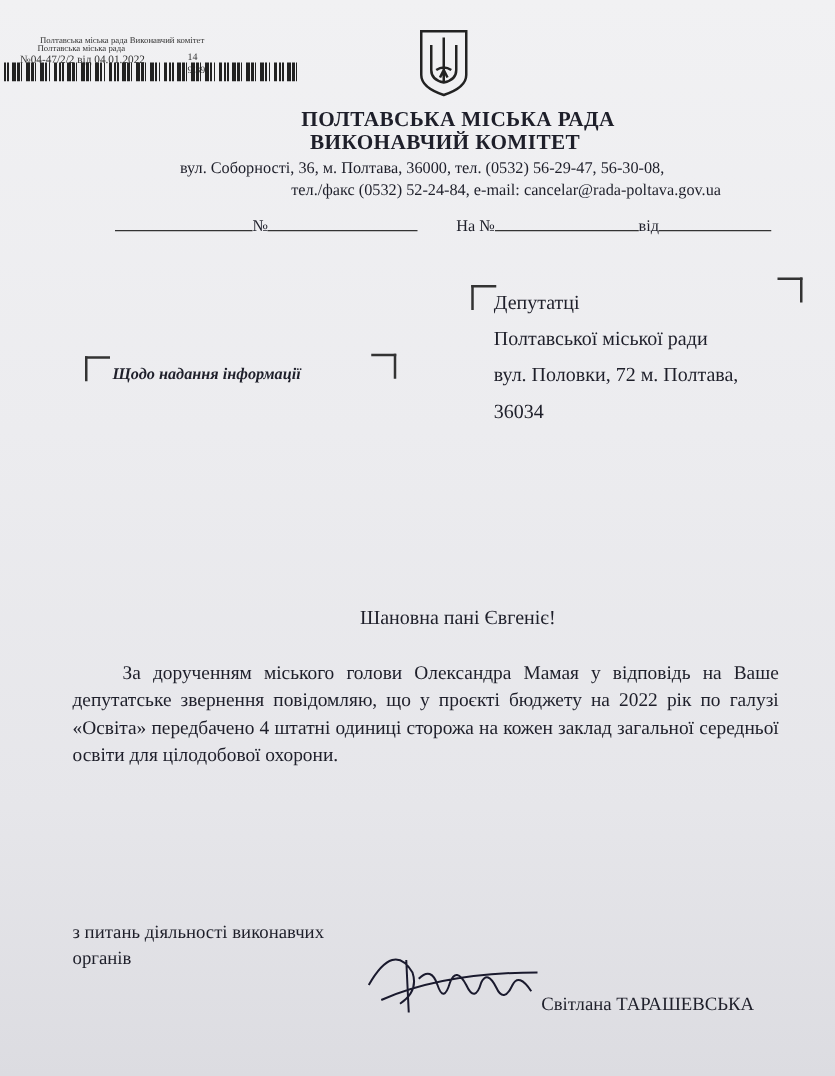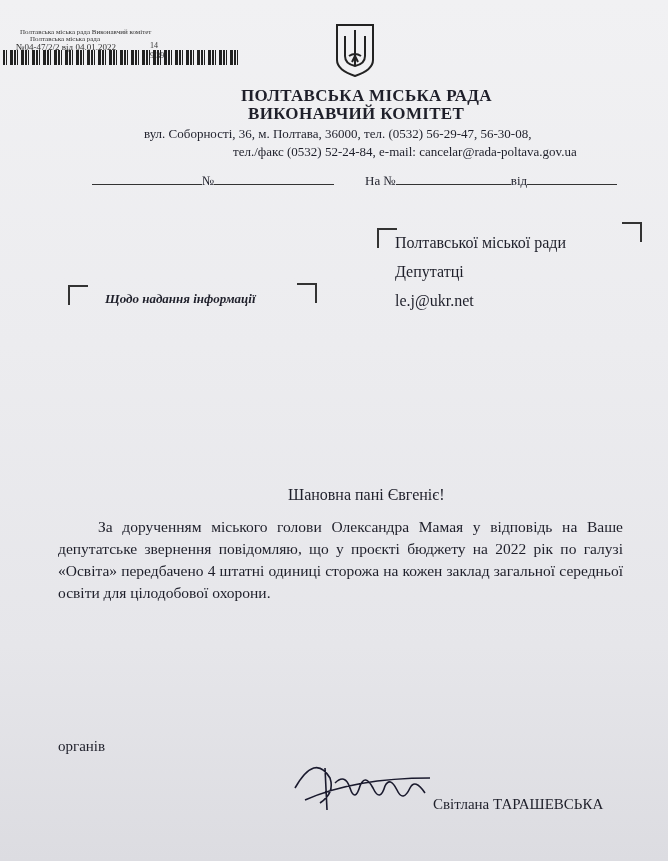--- a/index.html
+++ b/index.html
@@ -26,21 +26,21 @@
     .recipient { font-size: 16px; line-height: 29px; white-space: nowrap; }
     .subject { font-size: 13px; font-style: italic; font-weight: bold; white-space: nowrap; }
     .greeting { font-size: 16px; white-space: nowrap; }
     .body-text { font-size: 15.5px; line-height: 22px; text-align: justify; width: 565px; }
     .body-text p { margin: 0; }
     .sig { font-size: 15px; line-height: 21px; white-space: nowrap; }
   </style>
 </head>
 <body>
 
-<div class="abs stamp-text" style="left:20px; top:28px;">Полтавська міська рада  Виконавчий комітет</div>
+<div class="abs stamp-text" style="left:32px; top:28px;">Полтавська міська рада  Виконавчий комітет</div>
 <div class="abs stamp-text" style="left:30px; top:35px;">Полтавська міська рада</div>
 <div class="abs stamp-text num" style="left:16px; top:42px;">№04-47/2/2 від 04.01.2022</div>
 <div class="abs stamp-side" style="left:150px; top:41px;">14</div>
 <div class="abs stamp-side" style="left:150px; top:51px;">9:39:</div>
 <div class="abs barcode"></div>
 
 <div class="abs" style="left:334px; top:22px; width:42px; height:56px;">
   <svg width="42" height="56" viewBox="0 0 42 56">
     <path d="M3 3 H39 V38 Q39 48 21 54 Q3 48 3 38 Z" fill="none" stroke="#222" stroke-width="2"></path>
     <path d="M21 8 V44 M11 14 V34 Q11 42 21 44 Q31 42 31 34 V14 M15 34 Q21 30 27 34 M21 34 L18 40 M21 34 L24 40" fill="none" stroke="#222" stroke-width="2"></path>
@@ -56,36 +56,38 @@
   <span class="under" style="width:110px;"></span><span>№</span><span class="under" style="width:120px;"></span>
 </div>
 <div class="abs refline" style="left:365px; top:172px;">
   <span>На №</span><span class="under" style="width:115px;"></span><span>від</span><span class="under" style="width:90px;"></span>
 </div>
 
 <div class="abs corner" style="left:377px; top:228px; border-top-width:2px; border-left-width:2px;"></div>
 <div class="abs corner" style="left:622px; top:222px; border-top-width:2px; border-right-width:2px;"></div>
 
 <div class="abs recipient" style="left:395px; top:228px;">
+  <div>Депутатці</div>
   <div>Полтавської міської ради</div>
-  <div>Депутатці</div>
-  <div>le.j@ukr.net</div>
+  <div>вул. Половки, 72 м. Полтава,</div>
+  <div>36034</div>
 </div>
 
 <div class="abs corner" style="left:68px; top:285px; border-top-width:2px; border-left-width:2px;"></div>
 <div class="abs corner" style="left:297px; top:283px; border-top-width:2px; border-right-width:2px;"></div>
-<div class="abs subject" style="left:105px; top:291px;font-style:italic;">Щодо надання інформації</div>
+<div class="abs subject" style="left:90px; top:291px;font-style:italic;">Щодо надання інформації</div>
 
 <div class="abs greeting" style="left:288px; top:486px;">Шановна пані Євгеніє!</div>
 
 <div class="abs body-text" style="left:58px; top:516px;">
-  <p style="text-indent:40px;">За дорученням міського голови Олександра Мамая у відповідь на Ваше депутатське звернення повідомляю, що у проєкті бюджету на 2022 рік по галузі «Освіта» передбачено 4 штатні одиниці сторожа на кожен заклад загальної середньої освіти для цілодобової охорони.</p>
+  <p style="text-indent:40px;margin-top:12px;">За дорученням міського голови Олександра Мамая у відповідь на Ваше депутатське звернення повідомляю, що у проєкті бюджету на 2022 рік по галузі «Освіта» передбачено 4 штатні одиниці сторожа на кожен заклад загальної середньої освіти для цілодобової охорони.</p>
 </div>
 
 <div class="abs sig" style="left:58px; top:736px;">
+  <div>з питань діяльності виконавчих</div>
   <div>органів</div>
 </div>
 
 <div class="abs" style="left:285px; top:748px; width:150px; height:70px;">
   <svg width="150" height="70" viewBox="0 0 150 70">
     <path d="M10 40 Q30 5 45 30 Q50 45 35 55 M40 20 L42 62 M50 35 Q60 25 65 40 Q70 55 75 38 Q80 25 88 40 Q95 55 100 38 Q105 28 112 42 Q118 55 125 40 Q130 30 140 45 M20 52 Q70 30 145 30" fill="none" stroke="#1a1a2e" stroke-width="1.6"></path>
   </svg>
 </div>
 
 <div class="abs sig" style="left:433px; top:794px;">Світлана ТАРАШЕВСЬКА</div>

